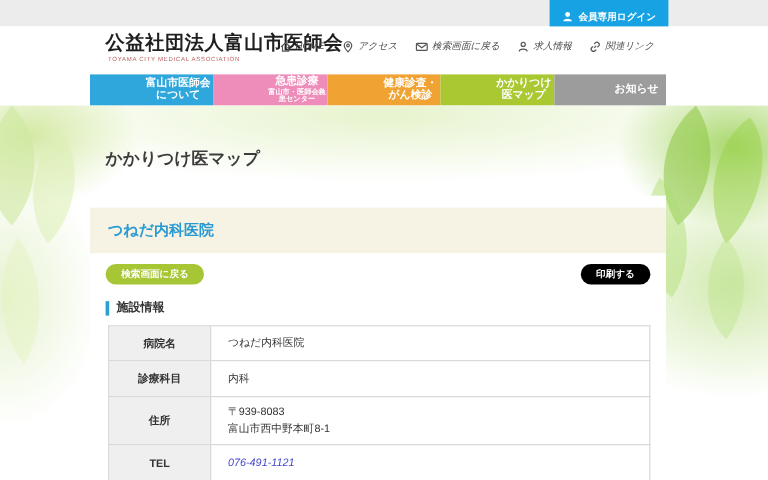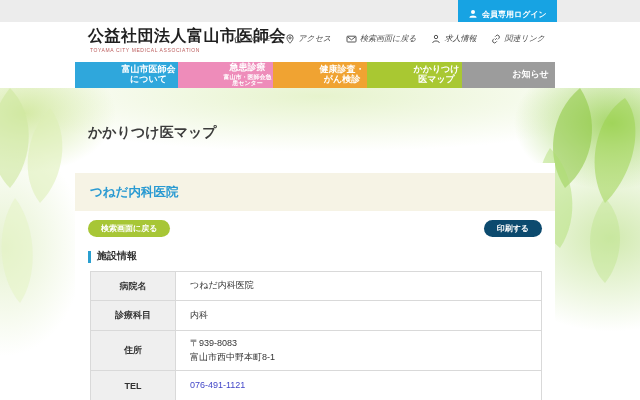--- a/index.html
+++ b/index.html
@@ -48,34 +48,34 @@
   .page-title { position:absolute; left:13px; top:36px; font-size:14px; font-weight:bold; color:#3c3c3c; }
   .card { position:absolute; left:0; top:75px; width:480px; height:250px; background:#fff; }
 
   .clinic-bar { margin-top:10px; height:38px; background:#f6f3e5; display:flex; align-items:center; }
   .clinic-heading { margin-left:15px; font-size:12.5px; font-weight:bold; color:#2a9ad2; }
 
   .btn-row { margin-top:9px; padding:0 13px; display:flex; justify-content:space-between; align-items:flex-end; }
   .pill { height:17px; border:none; border-radius:9px; color:#fff; font-size:8px; font-weight:bold;
     display:flex; align-items:center; padding:0 13px; cursor:pointer; }
   .pill.back { background:#a7c636; }
-  .pill.print { background:#0c4a6e; }
+  .pill.print { background:#000000; }
 
   .section-head { margin:12px 0 0 13px; display:flex; align-items:flex-end; gap:6px; }
   .section-bar { width:3px; height:12px; background:#2a9fd0; }
   .section-title { font-size:10px; font-weight:bold; color:#333; }
 
   table.facility { margin:8px 0 0 15px; width:452px; border-collapse:collapse; }
   table.facility td { border:1px solid #d9d9d9; font-size:9px; color:#333; vertical-align:middle; }
   td.flabel { width:85px; background:#efefef; text-align:center; font-weight:bold; color:#444; }
   td.fvalue { padding:4px 0 4px 14px; white-space:pre-line; line-height:1.5; }
   .row-std { height:30px; }
   .row-first { height:29px; }
   .row-addr { height:40px;padding-left:19px; }
-  .tel-link { color:#4246c8; text-decoration:none; }
+  .tel-link { color:#4246c8; text-decoration:none;font-style:italic; }
 </style>
 </head>
 <body>
 
 <div id="screen">
 
   <div class="top-strip"></div>
   <button class="login-btn">
     <span>
       <svg width="10" height="10" viewBox="0 0 10 10">

